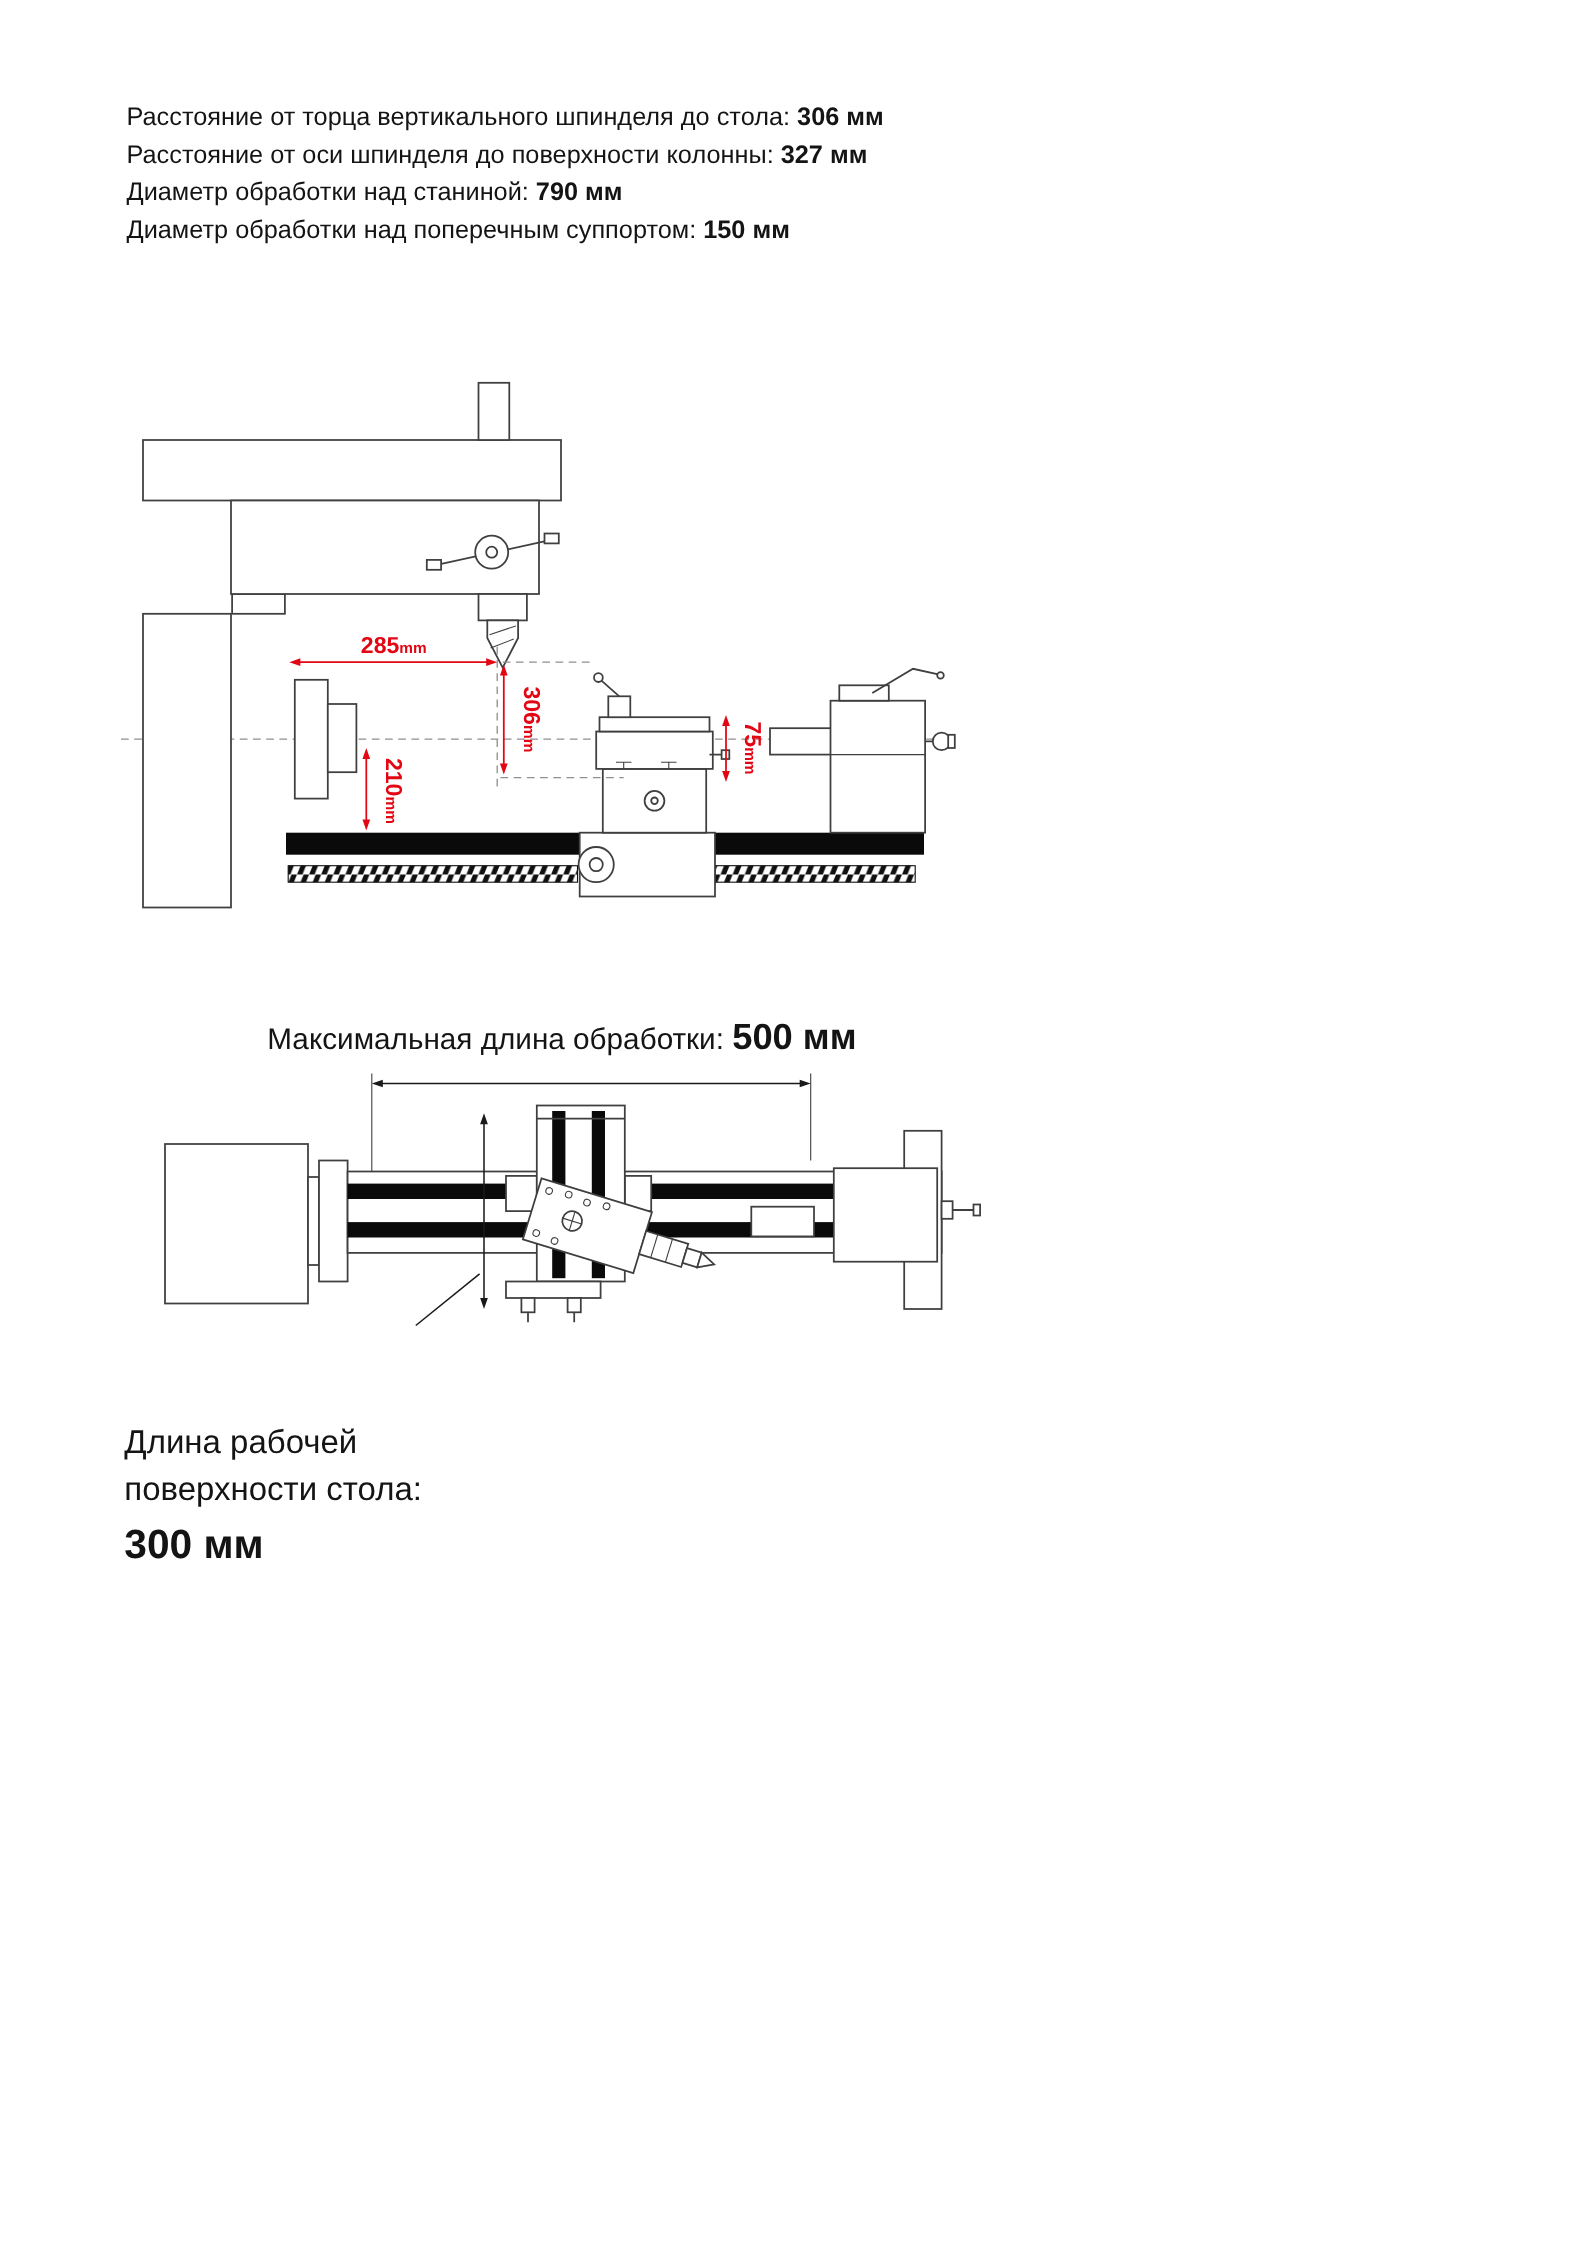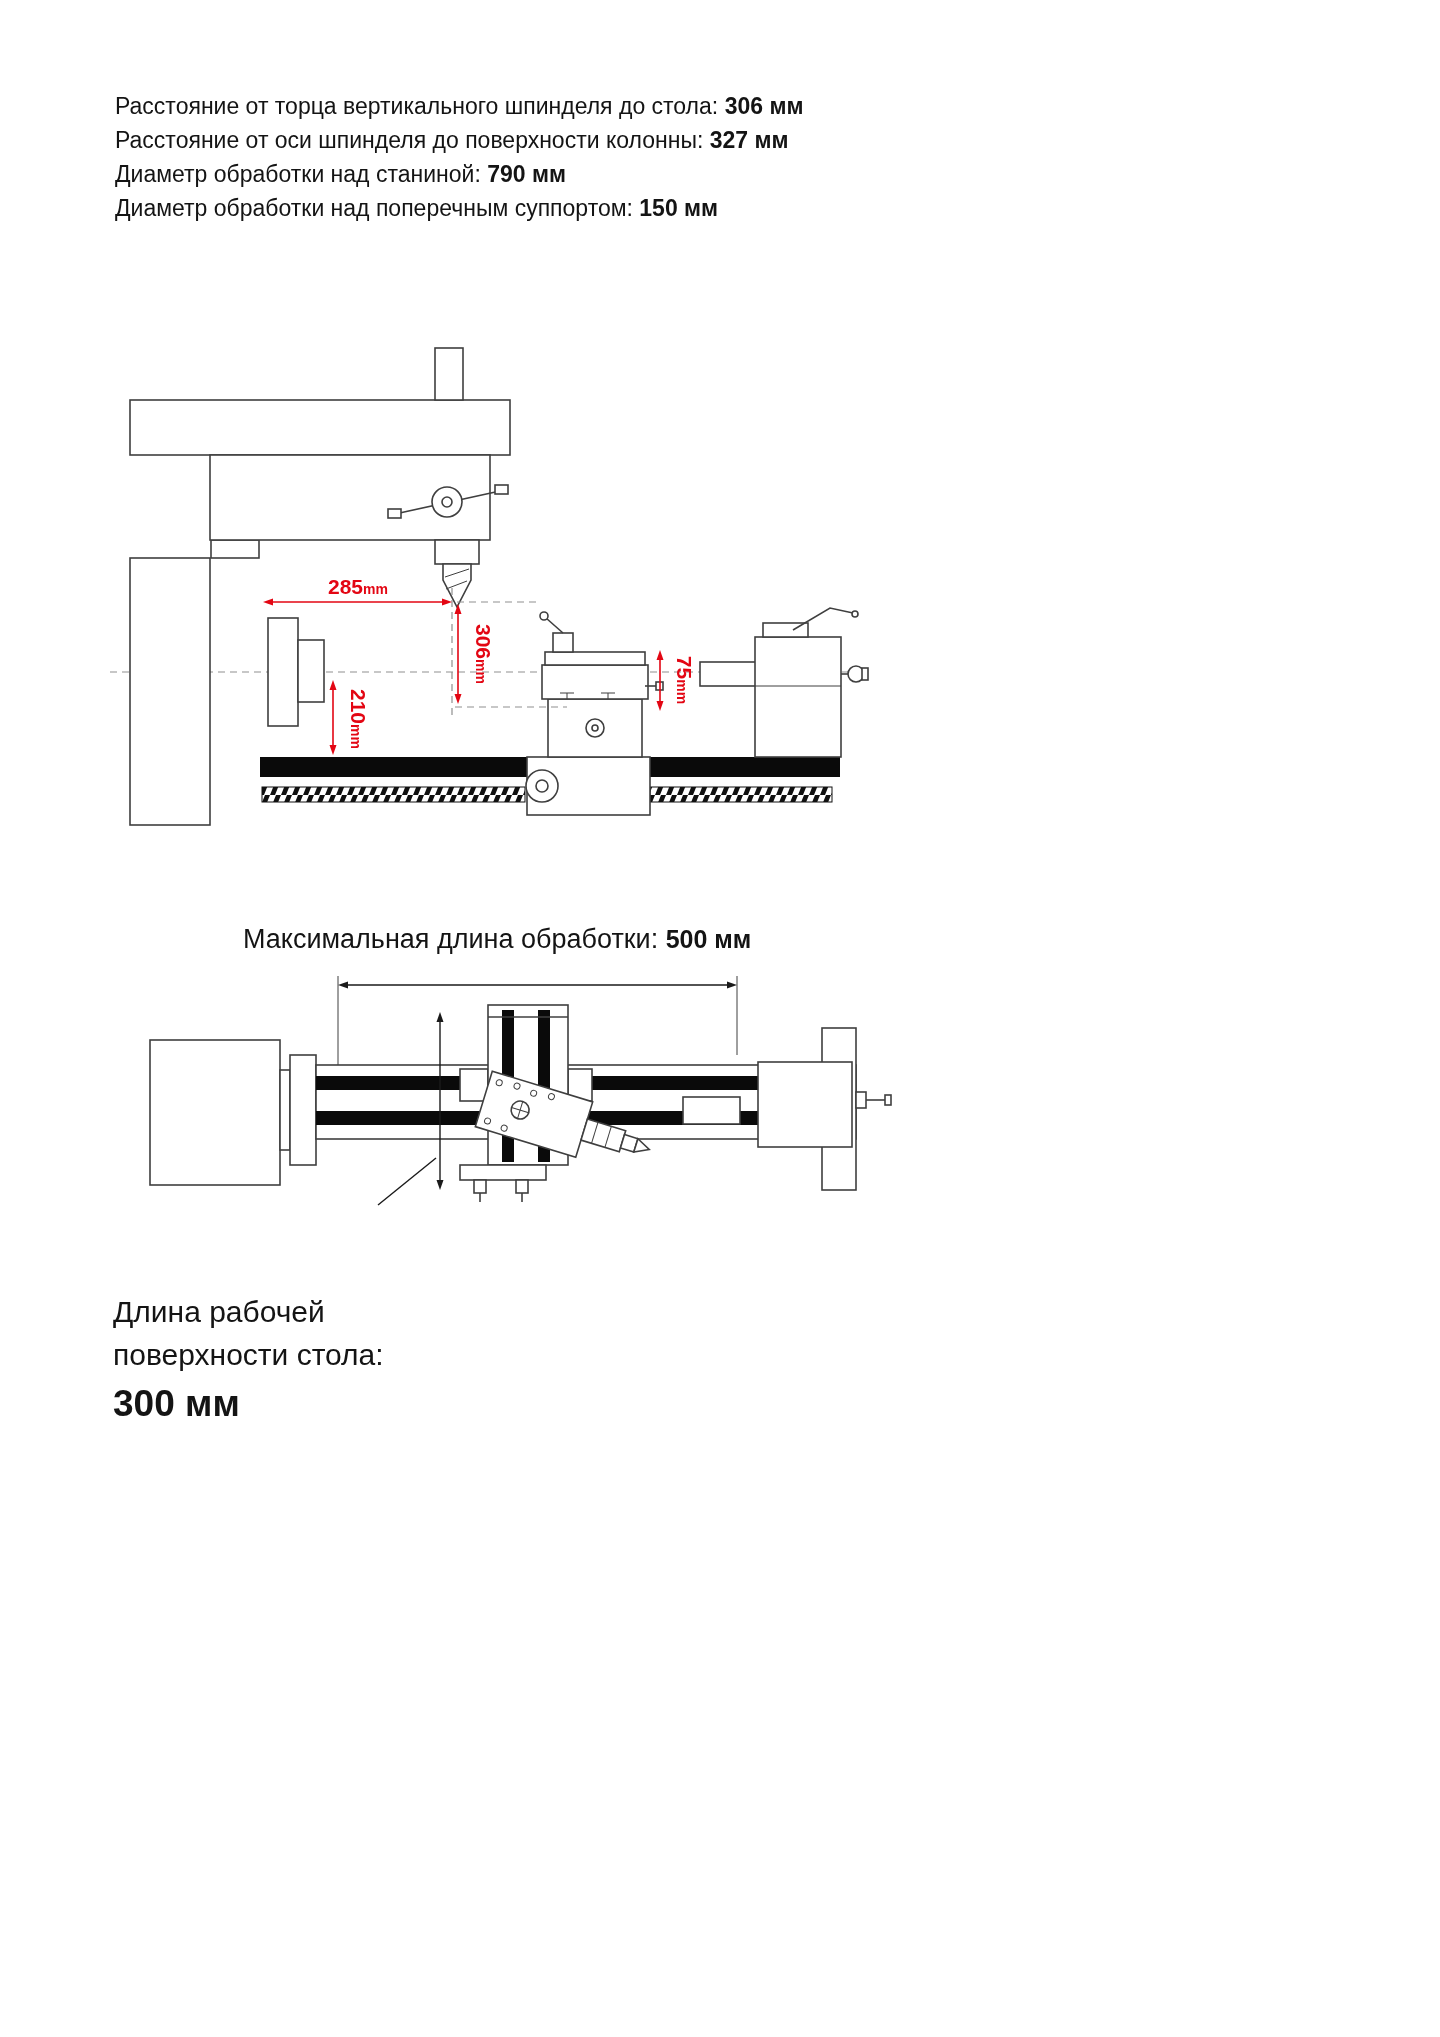--- a/index.html
+++ b/index.html
@@ -7,21 +7,21 @@
         font-family:"Liberation Sans",sans-serif;color:#141414;}
   
   .specs{position:absolute;left:95px;top:94px;margin-left:20px;}
   .spec-line{margin:0 0 10px 0;font-size:23px;line-height:24px;font-weight:400;}
   .spec-line b{font-weight:700;}
   
   .svg-side{position:absolute;left:105px;top:330px;}
   .svg-top{position:absolute;left:130px;top:962px;}
   
   .max-length{position:absolute;left:243px;top:924px;font-size:27px;}
-  .max-length b{font-size:25px;font-weight:700;}
+  .max-length b{font-size:33px;font-weight:700;}
   
   .table-length{position:absolute;left:113px;top:1290px;font-size:30px;line-height:43px;}
   .table-length .value{font-size:37px;font-weight:700;margin-top:6px;}
   
   .ln{stroke:#3f3f3f;stroke-width:1.6;fill:#ffffff;}
   .lnf{stroke:#3f3f3f;stroke-width:1.6;fill:none;}
   .thin{stroke:#3f3f3f;stroke-width:1;fill:none;}
   .blk{fill:#0a0a0a;stroke:none;}
   .dash{stroke:#8f8f8f;stroke-width:1.2;stroke-dasharray:7 5;fill:none;}
   .dim{stroke:#e30613;stroke-width:1.6;fill:none;}

